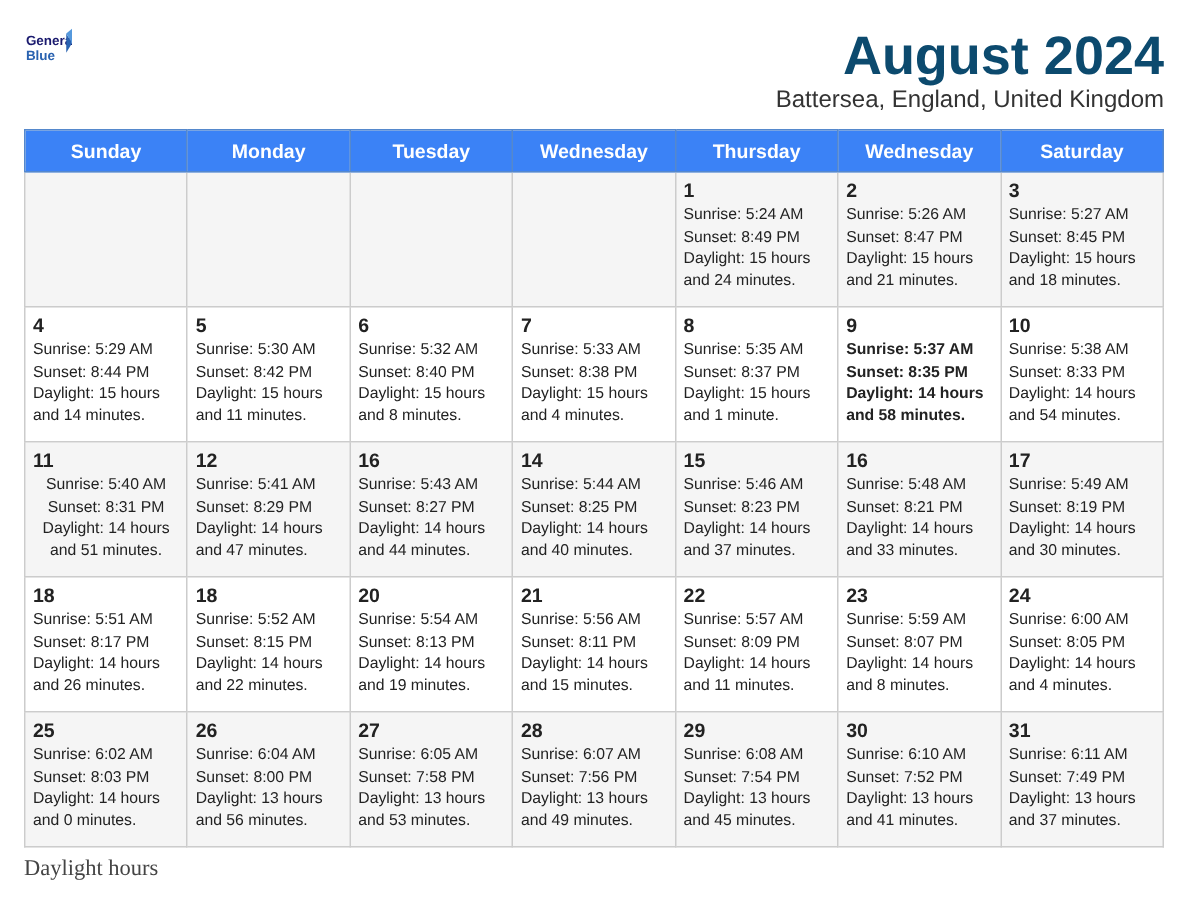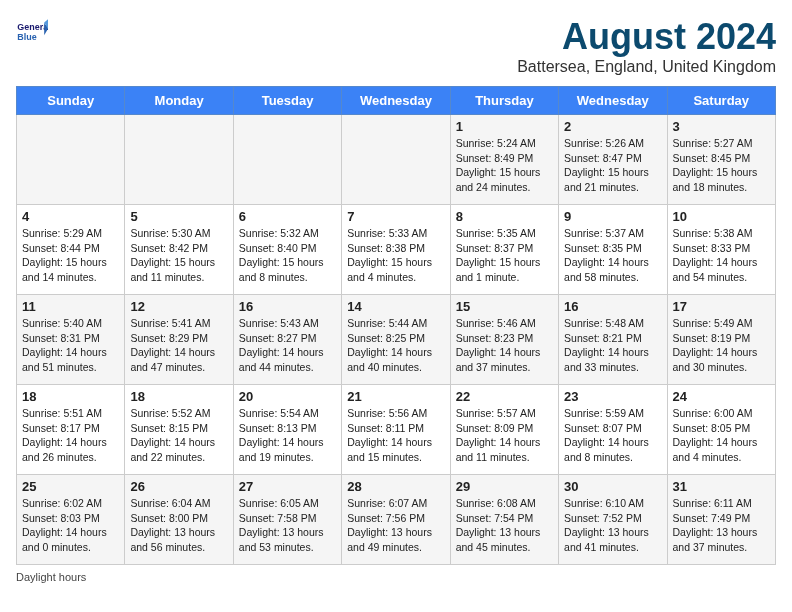--- a/index.html
+++ b/index.html
@@ -75,24 +75,25 @@
     }
     .day-info {
       font-size: 10.5px;
       line-height: 1.4;
       color: #222;
     }
     .empty-cell {
       background-color: #f5f5f5;
     }
     .footer-note {
-      font-size: 11px;
+      font-size: 15px;
       color: #444;
       margin-top: 6px;
       text-align: left;
+      font-family: Liberation Serif, serif;
     }
   </style>
 </head>
 <body>
 
 <div class="header">
   <div class="logo">
     <svg class="logo-icon" viewBox="0 0 50 50" xmlns="http://www.w3.org/2000/svg">
       <text x="2" y="22" font-size="14" font-weight="bold" fill="#1a1a6e">General</text>
       <text x="2" y="38" font-size="14" font-weight="bold" fill="#2962b0">Blue</text>
@@ -177,37 +178,37 @@
         </td>
         <td>
           <span class="day-num">8</span>
           <div class="day-info" style="white-space: pre-line;">Sunrise: 5:35 AM
 Sunset: 8:37 PM
 Daylight: 15 hours
 and 1 minute.</div>
         </td>
         <td>
           <span class="day-num">9</span>
-          <div class="day-info" style="white-space: pre-line;">Sunrise: 5:37 AM
+          <div class="day-info" style="white-space: pre-line; font-weight: bold;">Sunrise: 5:37 AM
 Sunset: 8:35 PM
 Daylight: 14 hours
 and 58 minutes.</div>
         </td>
         <td>
           <span class="day-num">10</span>
           <div class="day-info" style="white-space: pre-line;">Sunrise: 5:38 AM
 Sunset: 8:33 PM
 Daylight: 14 hours
 and 54 minutes.</div>
         </td>
       </tr>
       <tr>
         <td>
           <span class="day-num">11</span>
-          <div class="day-info" style="white-space: pre-line;">Sunrise: 5:40 AM
+          <div class="day-info" style="white-space: pre-line; text-align: center;">Sunrise: 5:40 AM
 Sunset: 8:31 PM
 Daylight: 14 hours
 and 51 minutes.</div>
         </td>
         <td>
           <span class="day-num">12</span>
           <div class="day-info" style="white-space: pre-line;">Sunrise: 5:41 AM
 Sunset: 8:29 PM
 Daylight: 14 hours
 and 47 minutes.</div>

